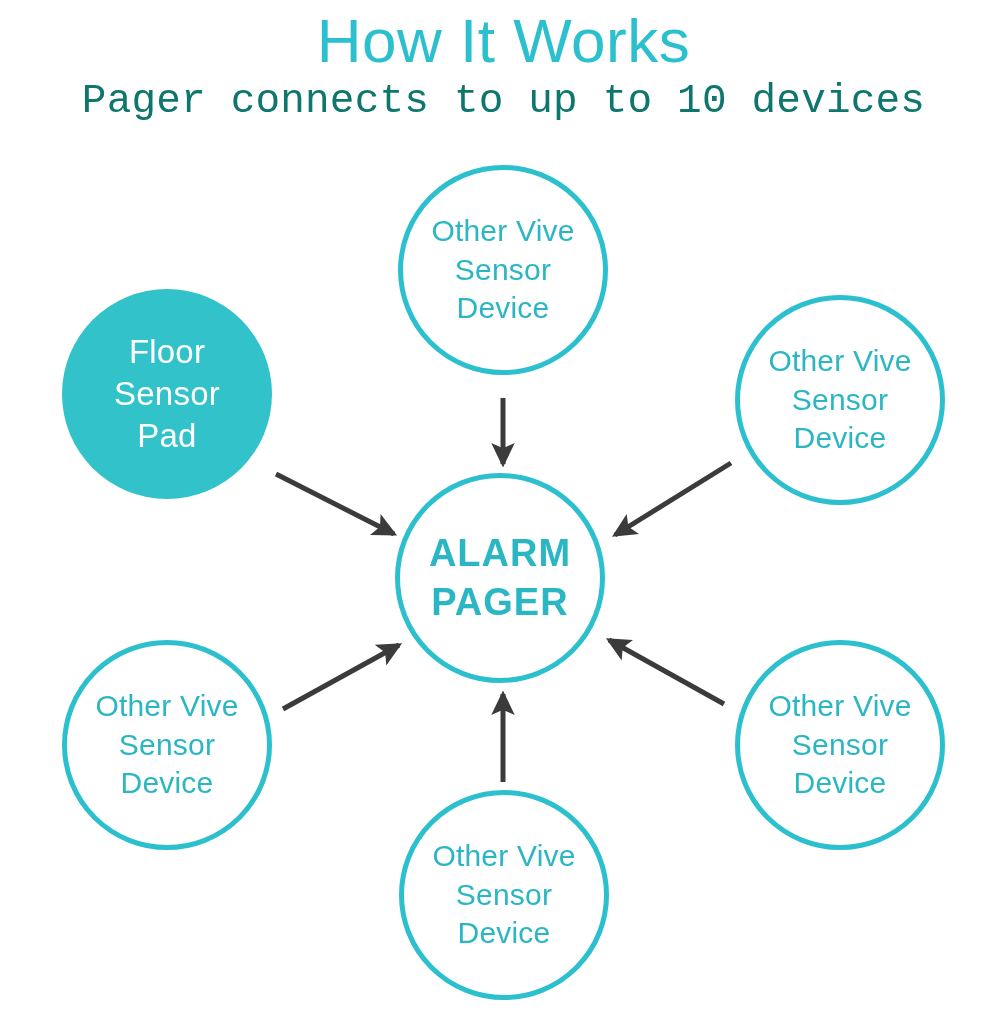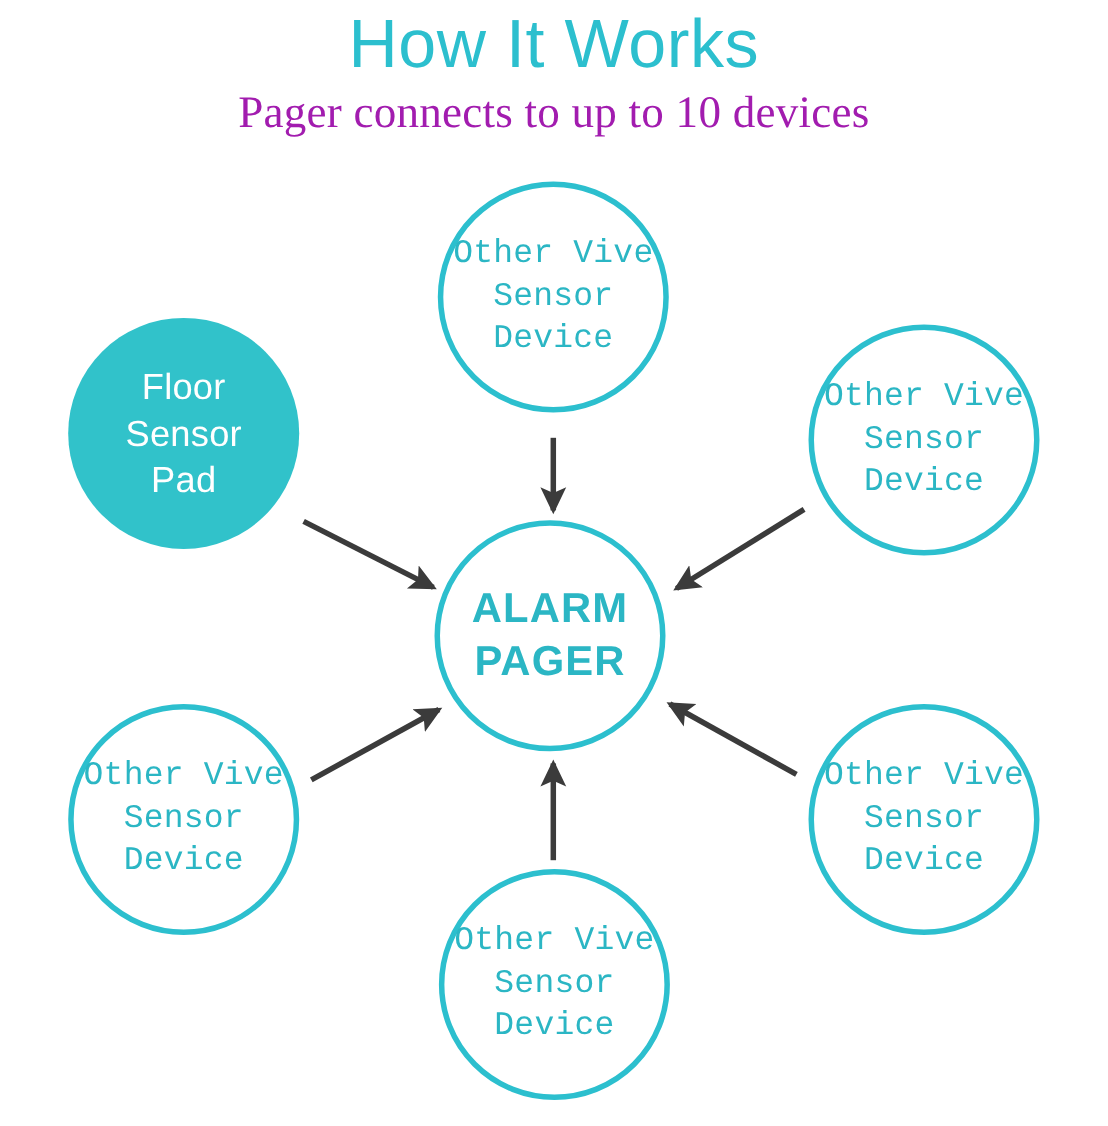--- a/index.html
+++ b/index.html
@@ -35,26 +35,26 @@
     font-family: "Liberation Sans", sans-serif;
     font-size: 62px;
     font-weight: 400;
     letter-spacing: 0.5px;
     line-height: 1.05;
     color: #2cbfce;
   }
   .subtitle {
     margin: 0;
     padding: 6px 0 0 0;
-    font-family: Liberation Serif, serif;
+    font-family: Liberation Mono, monospace;
     font-size: 41px;
     font-weight: 400;
     letter-spacing: 0.2px;
     line-height: 1.1;
-    color: #a21caf;
+    color: #0f766e;
   }
 
   
   #diagram {
     position: absolute;
     left: 0;
     top: 0;
     width: 1007px;
     height: 1024px;
   }
@@ -81,21 +81,21 @@
     background: #31c2ca;
     color: #ffffff;
   }
   .node-label {
     display: block;
     white-space: pre-line;
     pointer-events: none;
   }
 
   .size-210 { width: 210px; height: 210px; }
-  .fs-device { font-size: 30px; font-family: Liberation Mono, monospace; }
+  .fs-device { font-size: 30px; }
   .fs-center { font-size: 38px; letter-spacing: 1px; }
   .fs-floor  { font-size: 33px; }
 
   
   .n-top     { left: 398px; top: 165px; }
   .n-left    { left:  62px; top: 289px; }
   .n-right   { left: 735px; top: 295px; }
   .n-center  { left: 395px; top: 473px; font-weight: bold; }
   .n-botleft { left:  62px; top: 640px; }
   .n-botright{ left: 735px; top: 640px; }

